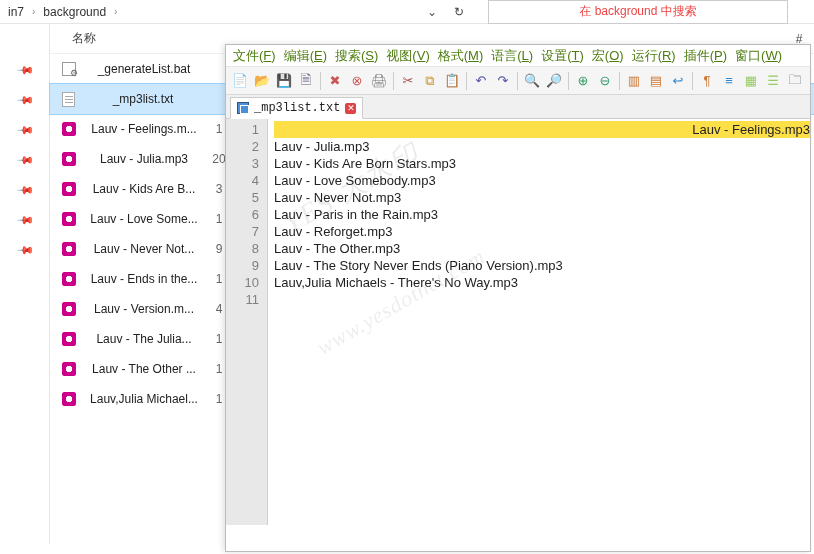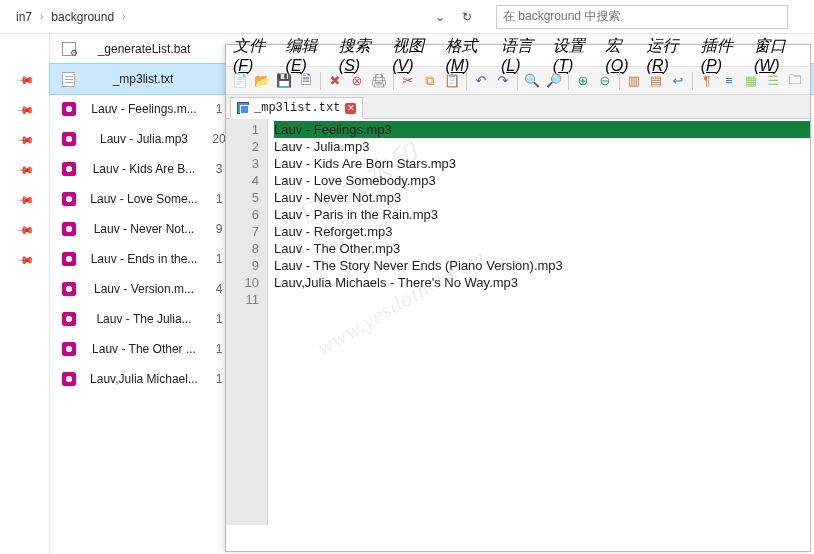--- a/index.html
+++ b/index.html
@@ -1,26 +1,26 @@
 <!DOCTYPE html>
 <html><head>
 <meta charset="utf-8">
 <style>
 * { box-sizing: border-box; margin: 0; padding: 0; font-family: "Microsoft YaHei", "Segoe UI", sans-serif; }
 body { background: #fff; width: 814px; height: 554px; overflow: hidden; position: relative; font-size: 12px; }
 
 
 .explorer { position: absolute; left: 0; top: 0; width: 814px; height: 554px; background: #fff; }
-.addr-bar { display: flex; align-items: center; height: 34px; border-bottom: 1px solid #e5e5e5; padding-left: 8px; }
+.addr-bar { display: flex; align-items: center; height: 24px; border-bottom: 1px solid #e5e5e5; }
 .breadcrumb { display: flex; align-items: center; flex: 0 0 420px; height: 100%; padding-left: 4px; }
 .crumb { padding: 4px 4px; color: #333; cursor: default; }
 .crumb-sep { color: #888; padding: 0 4px; font-size: 10px; }
 .addr-dropdown { width: 24px; text-align: center; color: #555; }
 .refresh-btn { width: 30px; text-align: center; color: #444; }
-.search-box { flex: 1; height: 24px; margin: 0 26px 0 14px; border: 1px solid #ccc; background: #fff; display: flex; align-items: center; padding: 0 6px; color: #737373; }
+.search-box { flex: 1; height: 24px; margin: 0 26px 0 14px; border: 1px solid #ccc; background: #fff; display: flex; align-items: center; padding: 0 6px; color: #ef4444; justify-content: center; }
 
 .split { display: flex; height: calc(100% - 34px); }
 .left-pane { width: 50px; border-right: 1px solid #e5e5e5; padding-top: 30px; }
 .pin { width: 16px; height: 16px; margin: 10px auto 14px auto; color: #888; transform: rotate(45deg); font-size: 11px; text-align: center; }
 
 .file-pane { flex: 1; }
 .col-header { display: flex; align-items: center; height: 30px; border-bottom: 1px solid #f0f0f0; background: #fff; }
 .col-name { flex: 1; padding-left: 22px; color: #444; font-size: 12px; }
 .col-count { width: 30px; text-align: center; color: #444; }
 
@@ -36,35 +36,35 @@
 .file-name { flex: 1; color: #222; white-space: nowrap; overflow: hidden; text-overflow: ellipsis; max-width: 120px; text-align: center; }
 .file-cnt { width: 30px; text-align: center; color: #666; }
 
 
 .npp { position: absolute; left: 225px; top: 44px; width: 586px; height: 508px; background: #fff; border: 1px solid #bbb; box-shadow: -2px 0 6px rgba(0,0,0,0.12); }
 .npp-title { height: 26px; display: flex; align-items: center; padding: 0 6px; background: #fff; }
 .npp-title-icon { width: 16px; height: 16px; margin-right: 6px; background: linear-gradient(135deg,#8c6 0 50%,#fc6 50% 100%); border-radius: 2px; position: relative; }
 .npp-title-icon::after { content: "✎"; position: absolute; left: 1px; top: -2px; font-size: 11px; color: #654; }
 .npp-title-text { color: #333; font-size: 12px; }
 .npp-menu { height: 22px; display: flex; align-items: center; padding: 0 4px; gap: 2px; border-bottom: 1px solid #e5e5e5; }
-.npp-menu span { padding: 2px 3px; color: #000000; font-size: 16px; font-style: italic; }
+.npp-menu span { padding: 2px 3px; color: #4d7c0f; font-size: 13px; }
 .npp-menu u { text-decoration: underline; }
 .npp-toolbar { height: 28px; display: flex; align-items: center; padding: 0 4px; gap: 2px; border-bottom: 1px solid #d8d8d8; background: #f5f5f5; }
 .tbtn { width: 20px; height: 20px; display: flex; align-items: center; justify-content: center; font-size: 13px; border-radius: 2px; }
 .tsep { width: 1px; height: 18px; background: #ccc; margin: 0 2px; }
 .npp-tabs { height: 24px; display: flex; align-items: flex-end; padding: 0 4px; background: #f0f0f0; border-bottom: 1px solid #ccc; }
 .npp-tab { display: flex; align-items: center; height: 22px; padding: 0 6px; background: #fff; border: 1px solid #ccc; border-bottom: 1px solid #fff; margin-bottom: -1px; gap: 5px; }
 .tab-icon { width: 12px; height: 12px; background: #4a90d9; border: 1px solid #357; position: relative; }
 .tab-icon::after { content: ""; position: absolute; left: 2px; top: 2px; width: 7px; height: 7px; border: 1px solid #fff; }
 .tab-text { font-family: "Consolas","Courier New",monospace; font-size: 12px; color: #222; }
 .tab-close { width: 11px; height: 11px; background: #d44; color: #fff; font-size: 9px; line-height: 11px; text-align: center; border-radius: 2px; }
 .editor { position: relative; display: flex; height: calc(100% - 100px); font-family: "Consolas","Courier New",monospace; font-size: 13px; }
 .gutter { width: 42px; background: #e8e8e8; color: #808080; text-align: right; padding: 2px 8px 0 0; border-right: 1px solid #d0d0d0; line-height: 17px; }
 .code { flex: 1; padding: 2px 0 0 6px; line-height: 17px; color: #222; white-space: pre; background: #fff; }
-.code .hl { background: #15803d; display: inline-block; width: 100%; }
+.code .hl { background: #fde047; display: inline-block; width: 100%; text-align: right; }
 .watermark { position: absolute; left: 50px; top: 50px; font-size: 28px; color: rgba(0,0,0,0.08); transform: rotate(-30deg); pointer-events: none; font-style: italic; font-family: serif; letter-spacing: 2px; }
 .watermark2 { position: absolute; left: 80px; top: 170px; font-size: 22px; color: rgba(0,0,0,0.07); transform: rotate(-30deg); pointer-events: none; font-style: italic; font-family: serif; letter-spacing: 1px; }
 </style>
 </head>
 <body>
 
 <div class="explorer">
   <div class="addr-bar">
     <div class="breadcrumb">
       <span class="crumb">in7</span>
@@ -82,20 +82,24 @@
     <div class="left-pane" id="pin-pane">
         <div class="pin">📌</div>
         <div class="pin">📌</div>
         <div class="pin">📌</div>
         <div class="pin">📌</div>
         <div class="pin">📌</div>
         <div class="pin">📌</div>
         <div class="pin">📌</div>
       </div>
     <div class="file-pane">
+      <div class="col-header">
+        <div class="col-name">名称</div>
+        <div class="col-count">#</div>
+      </div>
       <div class="file-list" id="file-list">
           <div class="file-row">
             <div class="file-icon bat-icon"></div>
             <div class="file-name">_generateList.bat</div>
             <div class="file-cnt"></div>
           </div>
           <div class="file-row selected">
             <div class="file-icon txt-icon"></div>
             <div class="file-name">_mp3list.txt</div>
             <div class="file-cnt"></div>

